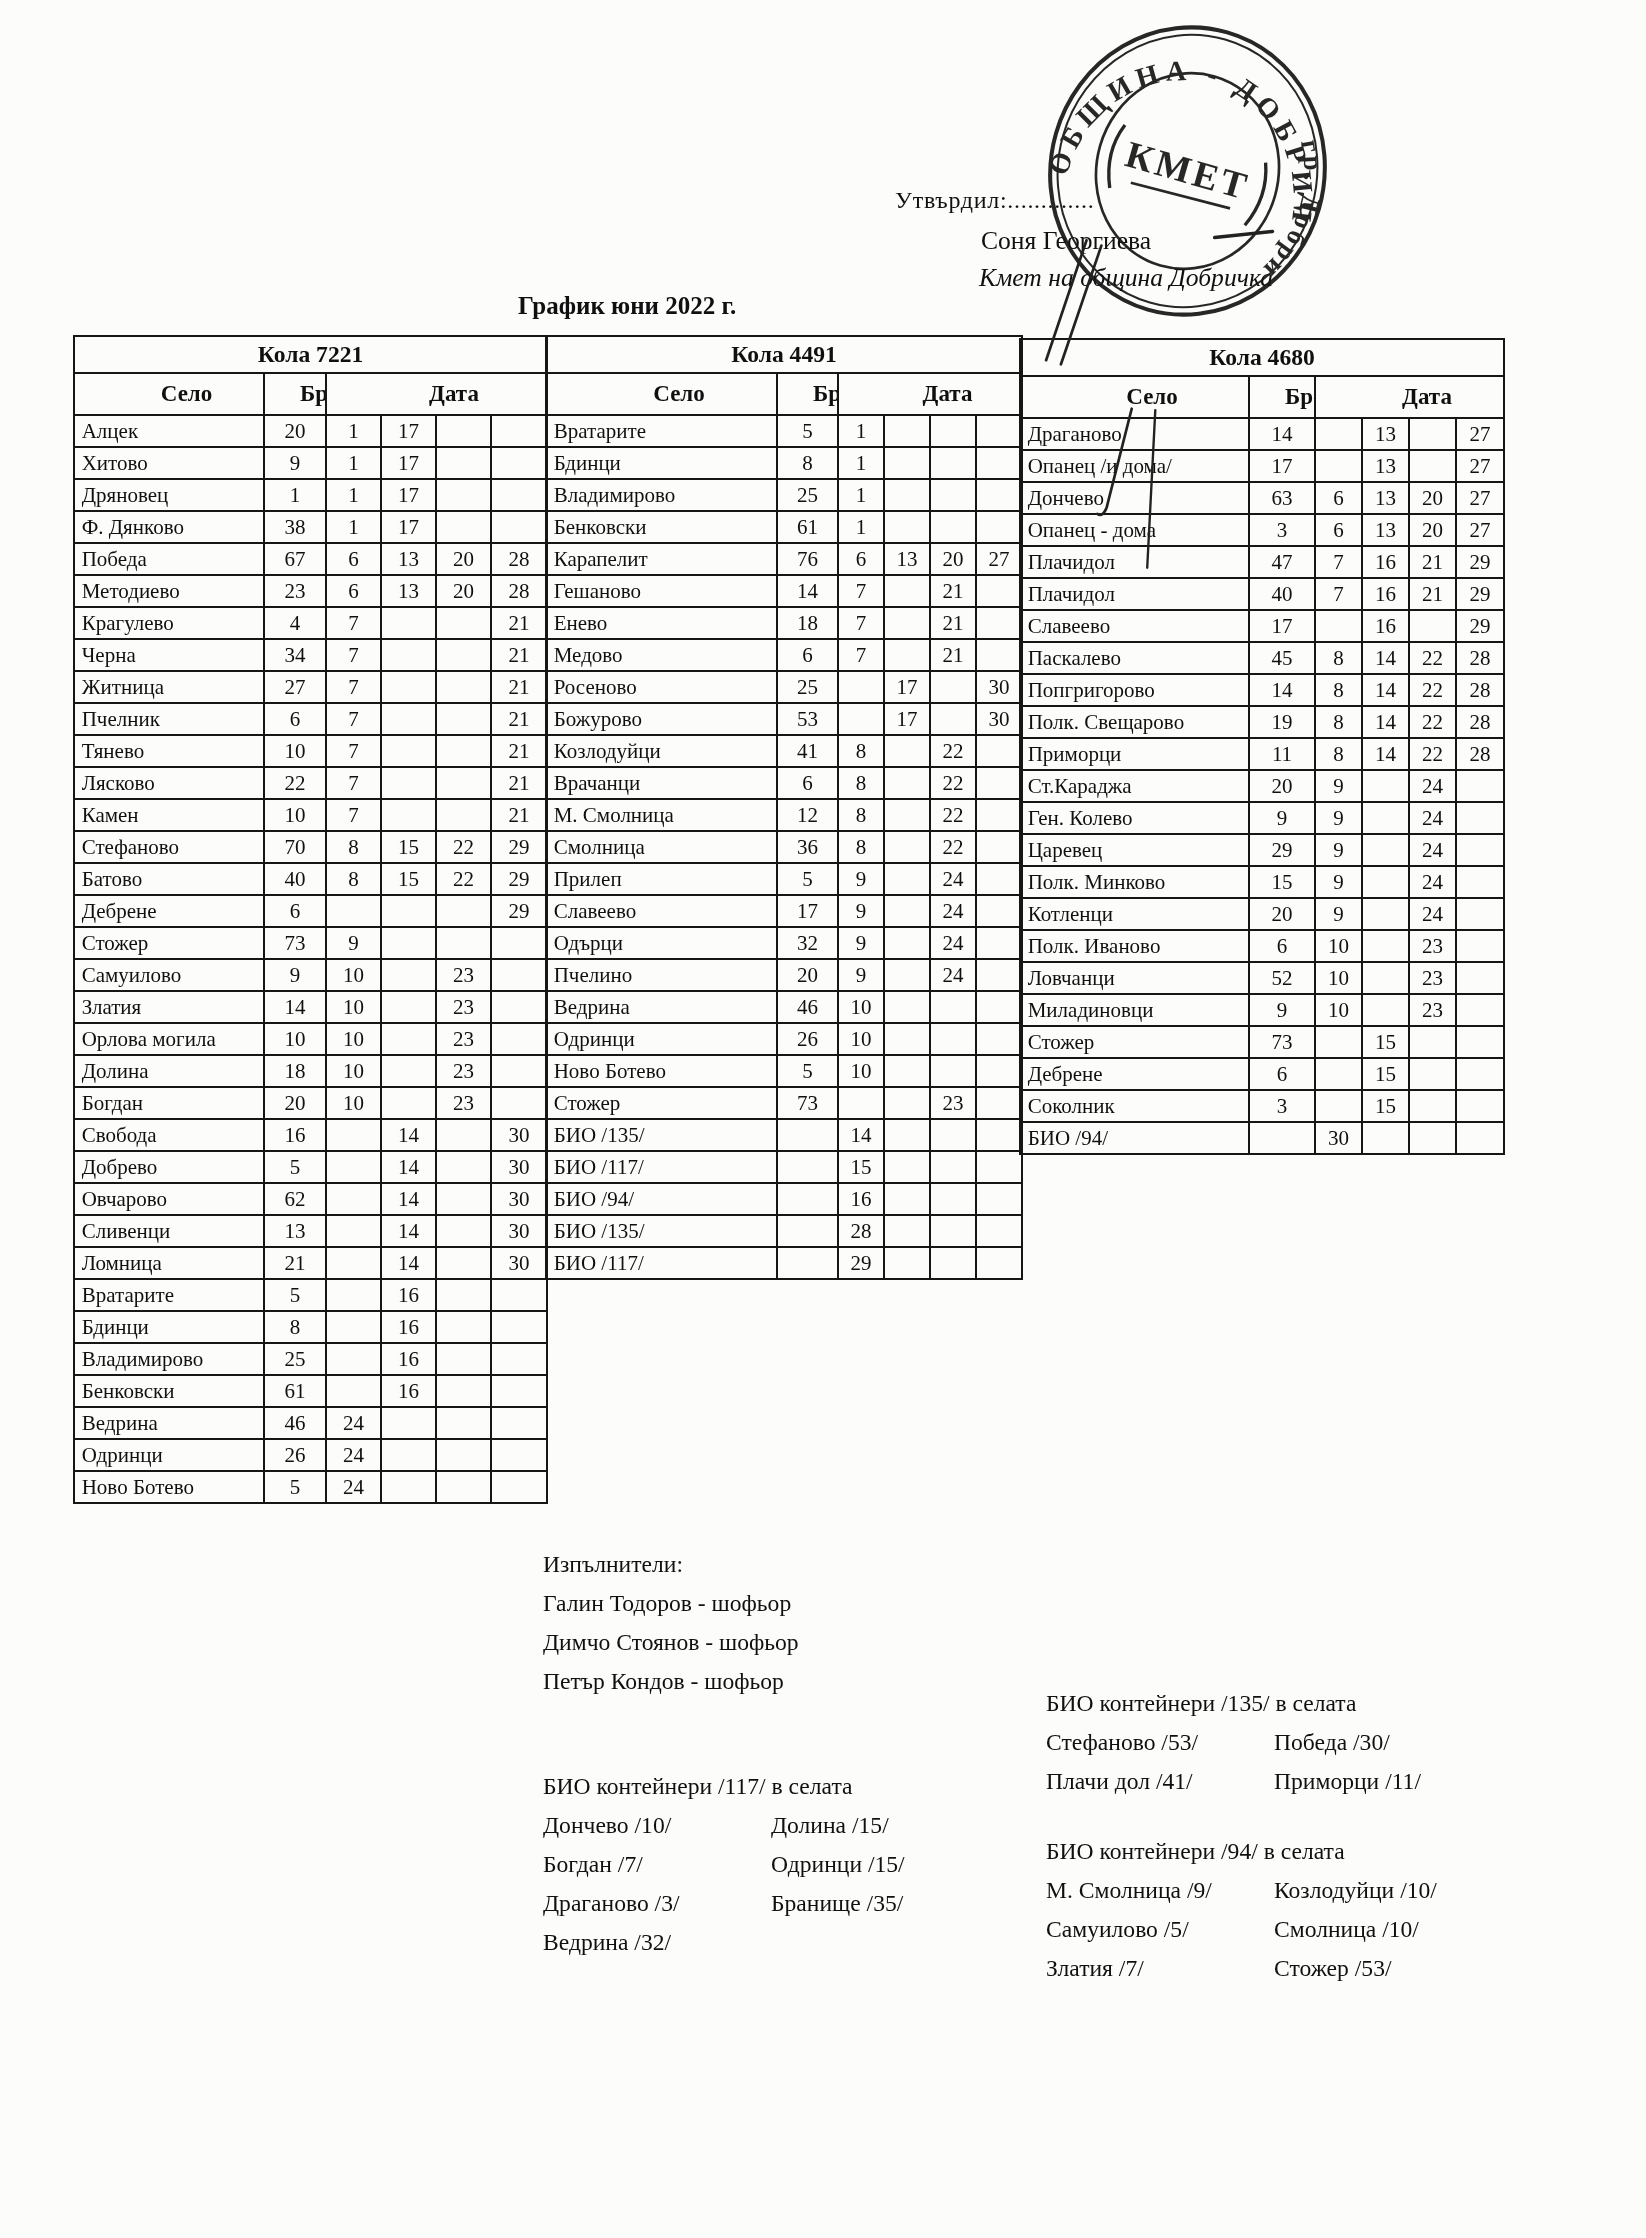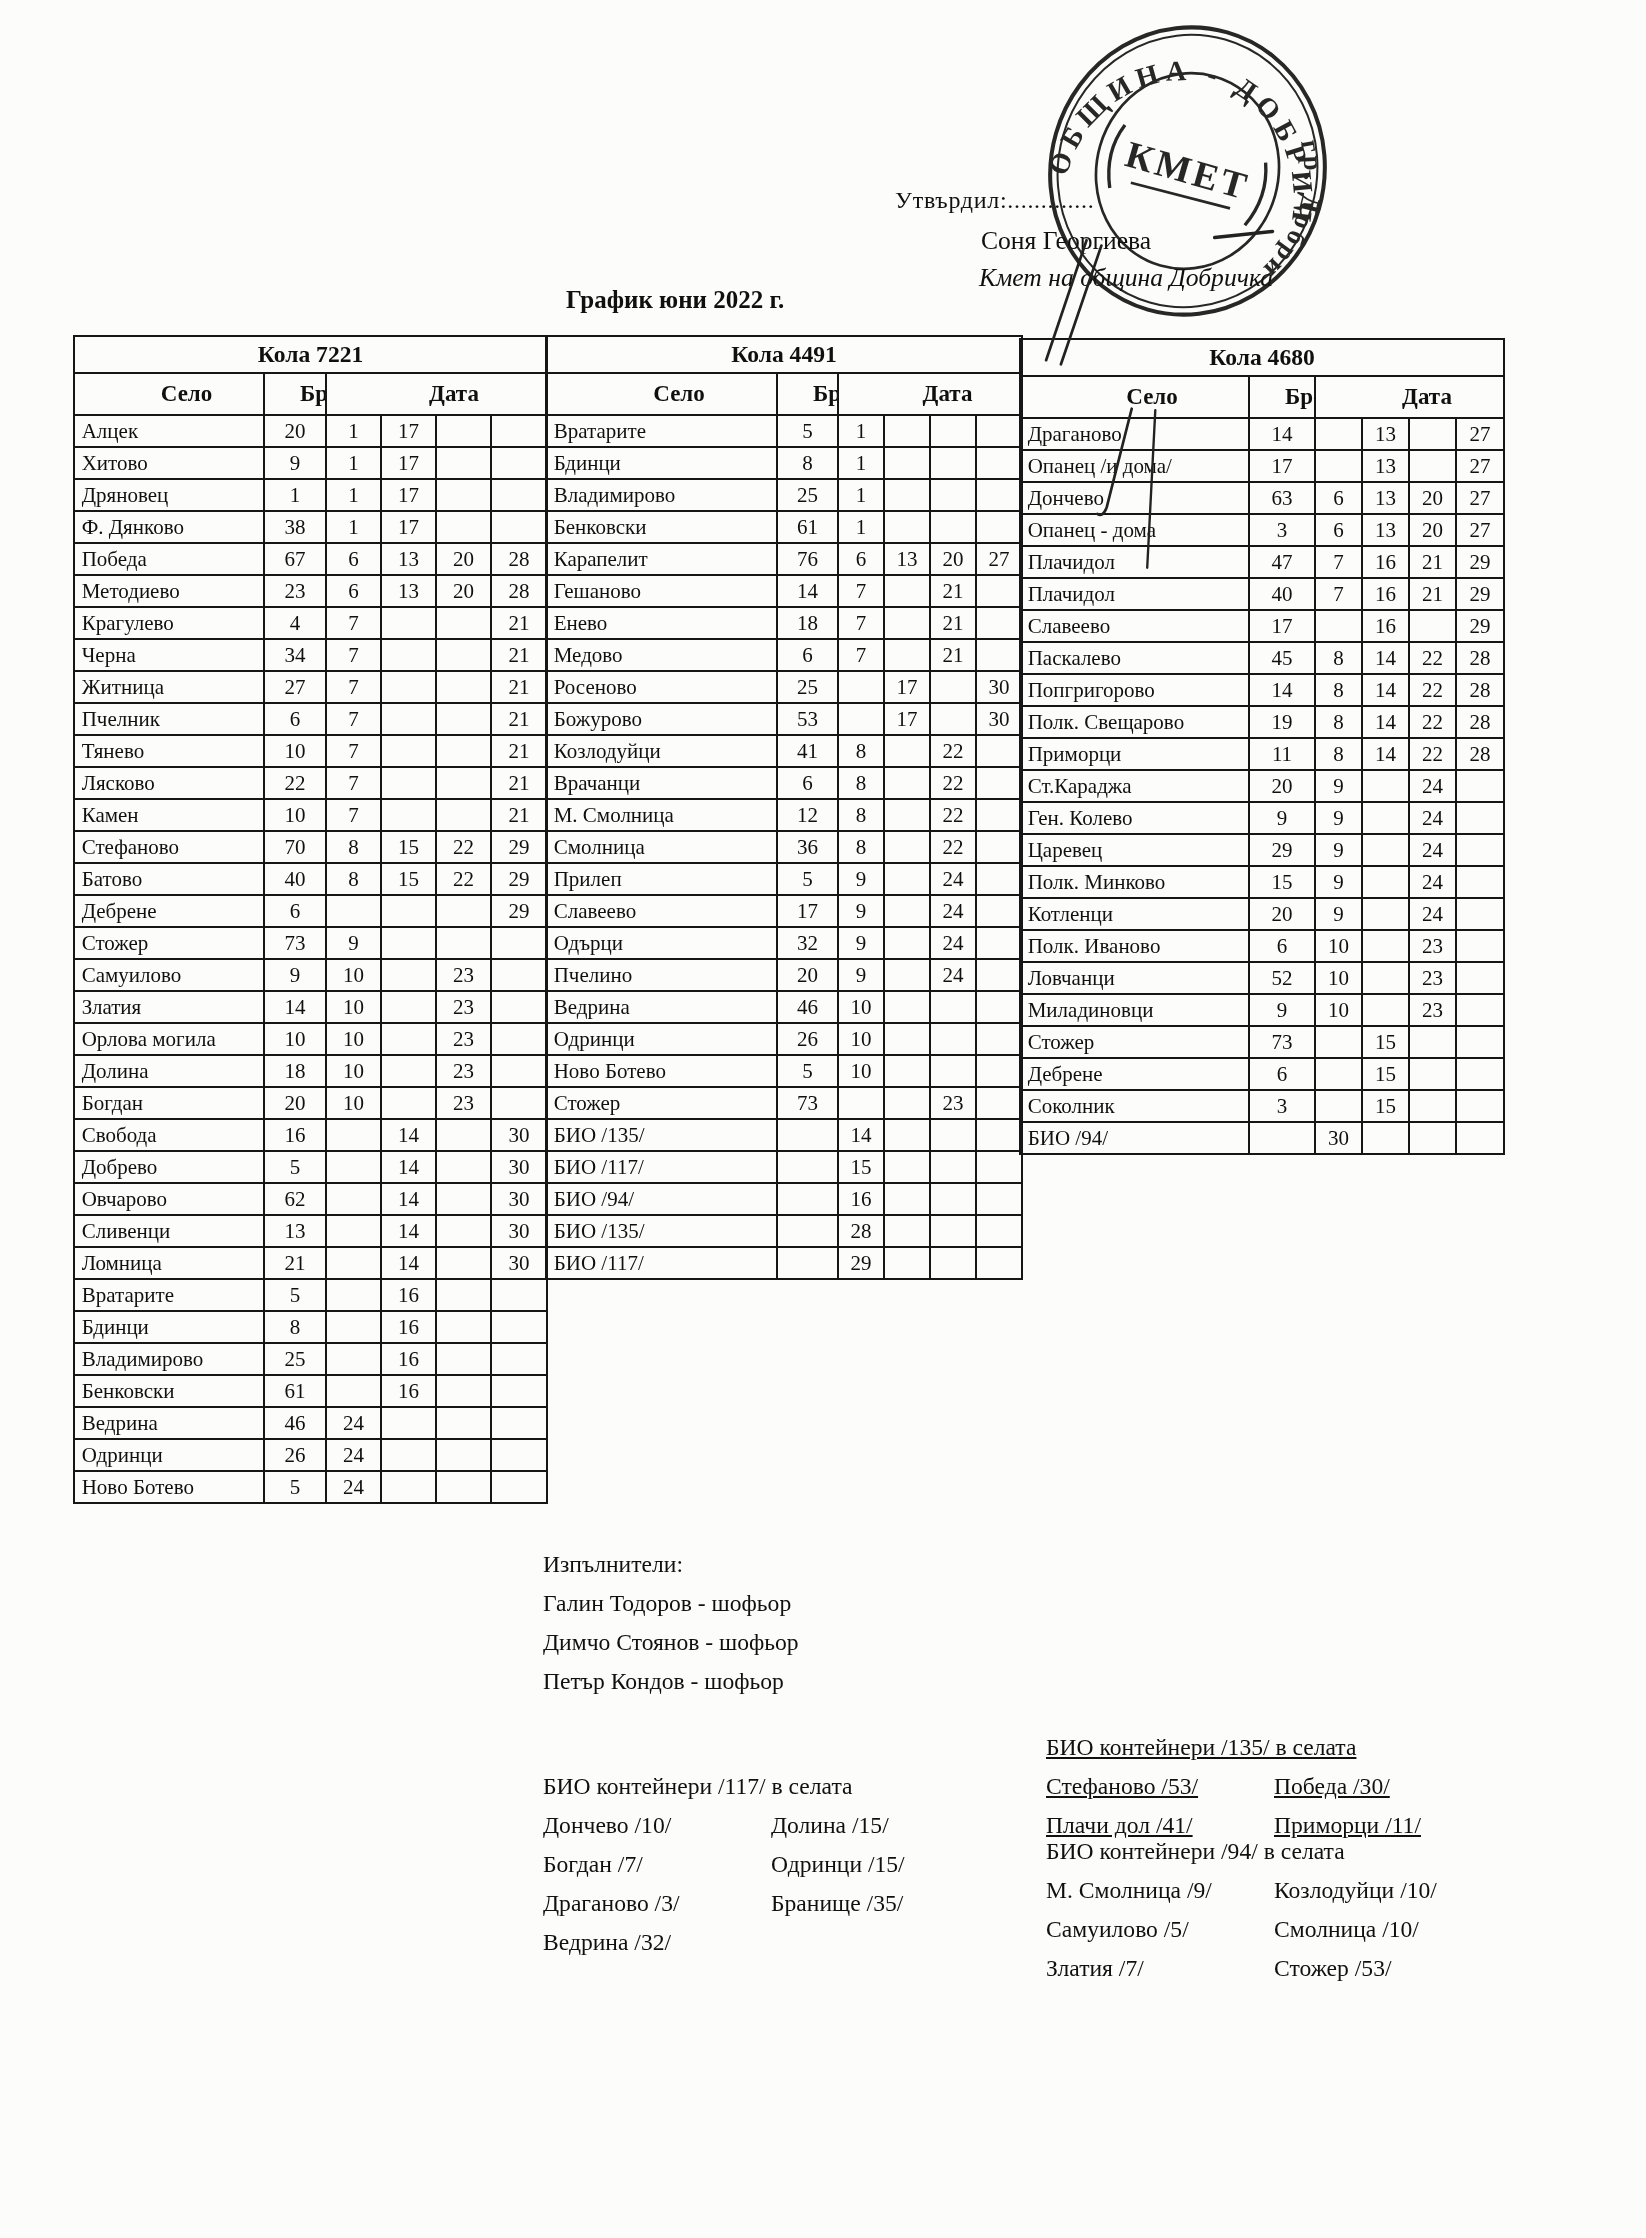--- a/index.html
+++ b/index.html
@@ -10,34 +10,34 @@
   
   table.sched{position:absolute;border-collapse:collapse;table-layout:fixed;background:transparent;font-family:Liberation Serif, serif;}
   .sched th,.sched td{border:2px solid #161616;padding:0;overflow:hidden;}
   .sched th.t-title{height:35px;font-size:23.6px;font-weight:bold;text-align:center;border-bottom:2.7px solid #161616;}
   .sched tr.h-row th{height:40px;font-size:23px;font-weight:bold;text-align:center;padding-left:35px;}
   .sched td{height:30px;font-size:21px;line-height:30px;}
   .sched td.village{text-align:left;padding-left:6.7px;white-space:nowrap;}
   .sched td.count{text-align:center;}
   .sched td.date{text-align:center;}
   
-  .page-title{position:absolute;left:518px;top:286px;font-size:25px;font-weight:bold;margin-left:48px;}
+  .page-title{position:absolute;left:518px;top:292px;font-size:25px;font-weight:bold;}
   .approve-label{position:absolute;left:895px;top:187px;font-size:24px;letter-spacing:0.7px;}
   .approver-name{position:absolute;left:981px;top:226px;font-size:25.6px;}
   .approver-role{position:absolute;left:979px;top:263px;font-size:25.6px;font-style:italic;}
   
   .txtblock{position:absolute;font-size:23.6px;}
   .txtblock .blk-title{line-height:39px;white-space:nowrap;}
   .exec-item,.bio-item{line-height:39px;white-space:nowrap;}
   .bio-cols{display:flex;}
   .bio-col-left{width:228px;flex:0 0 228px;}
   .bio-col-right{flex:0 0 auto;}
   #exec{left:543px;top:1545px;}
   #bio117{left:543px;top:1767px;}
-  #bio135{left:1046px;top:1728px;text-decoration:underline;}
+  #bio135{left:1046px;top:1684px;}
   #bio94{left:1046px;top:1832px;}
   
   .stamp-svg{position:absolute;left:1035px;top:12px;z-index:3;opacity:.92;}
   .marks-svg{position:absolute;left:0;top:0;z-index:4;pointer-events:none;}
 </style>
 </head>
 <body>
 
 <div class="sheet">
 

